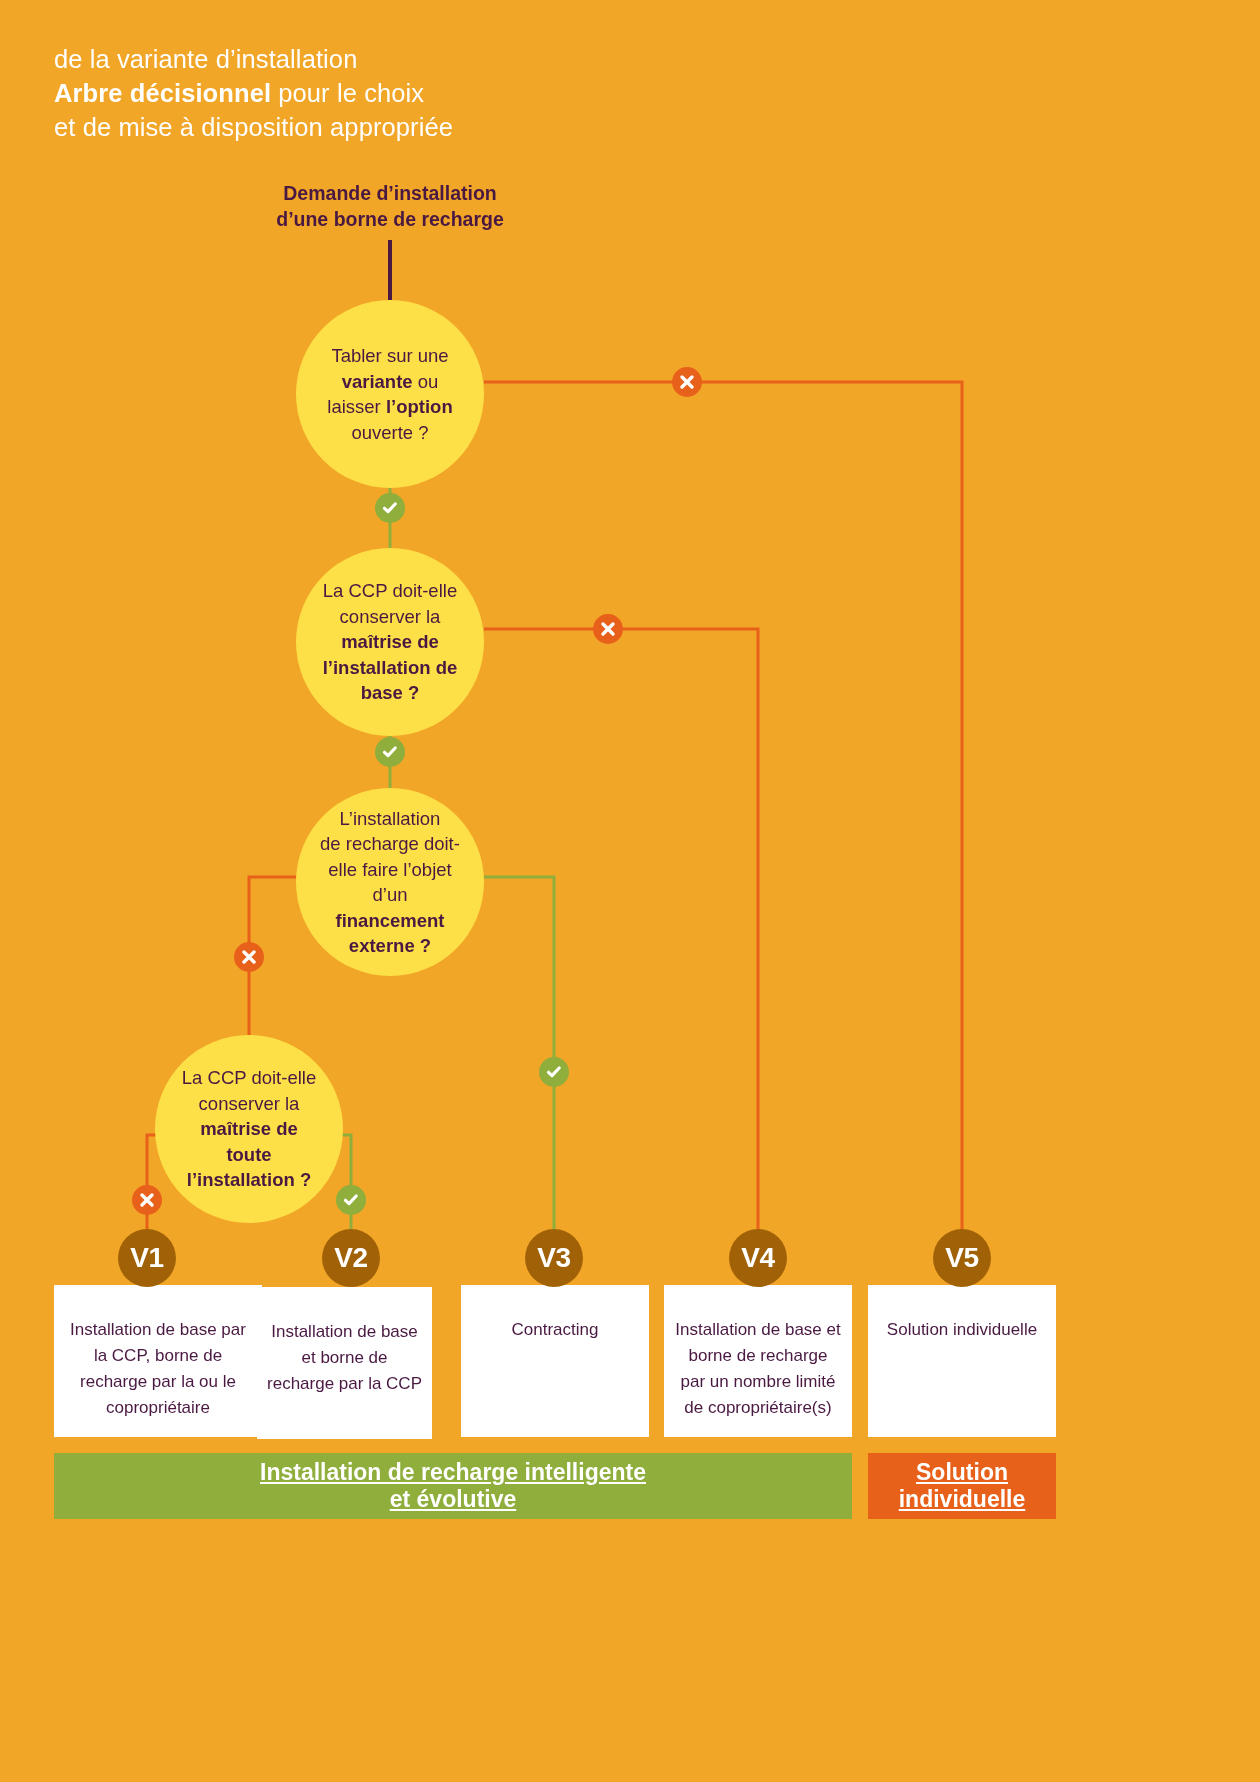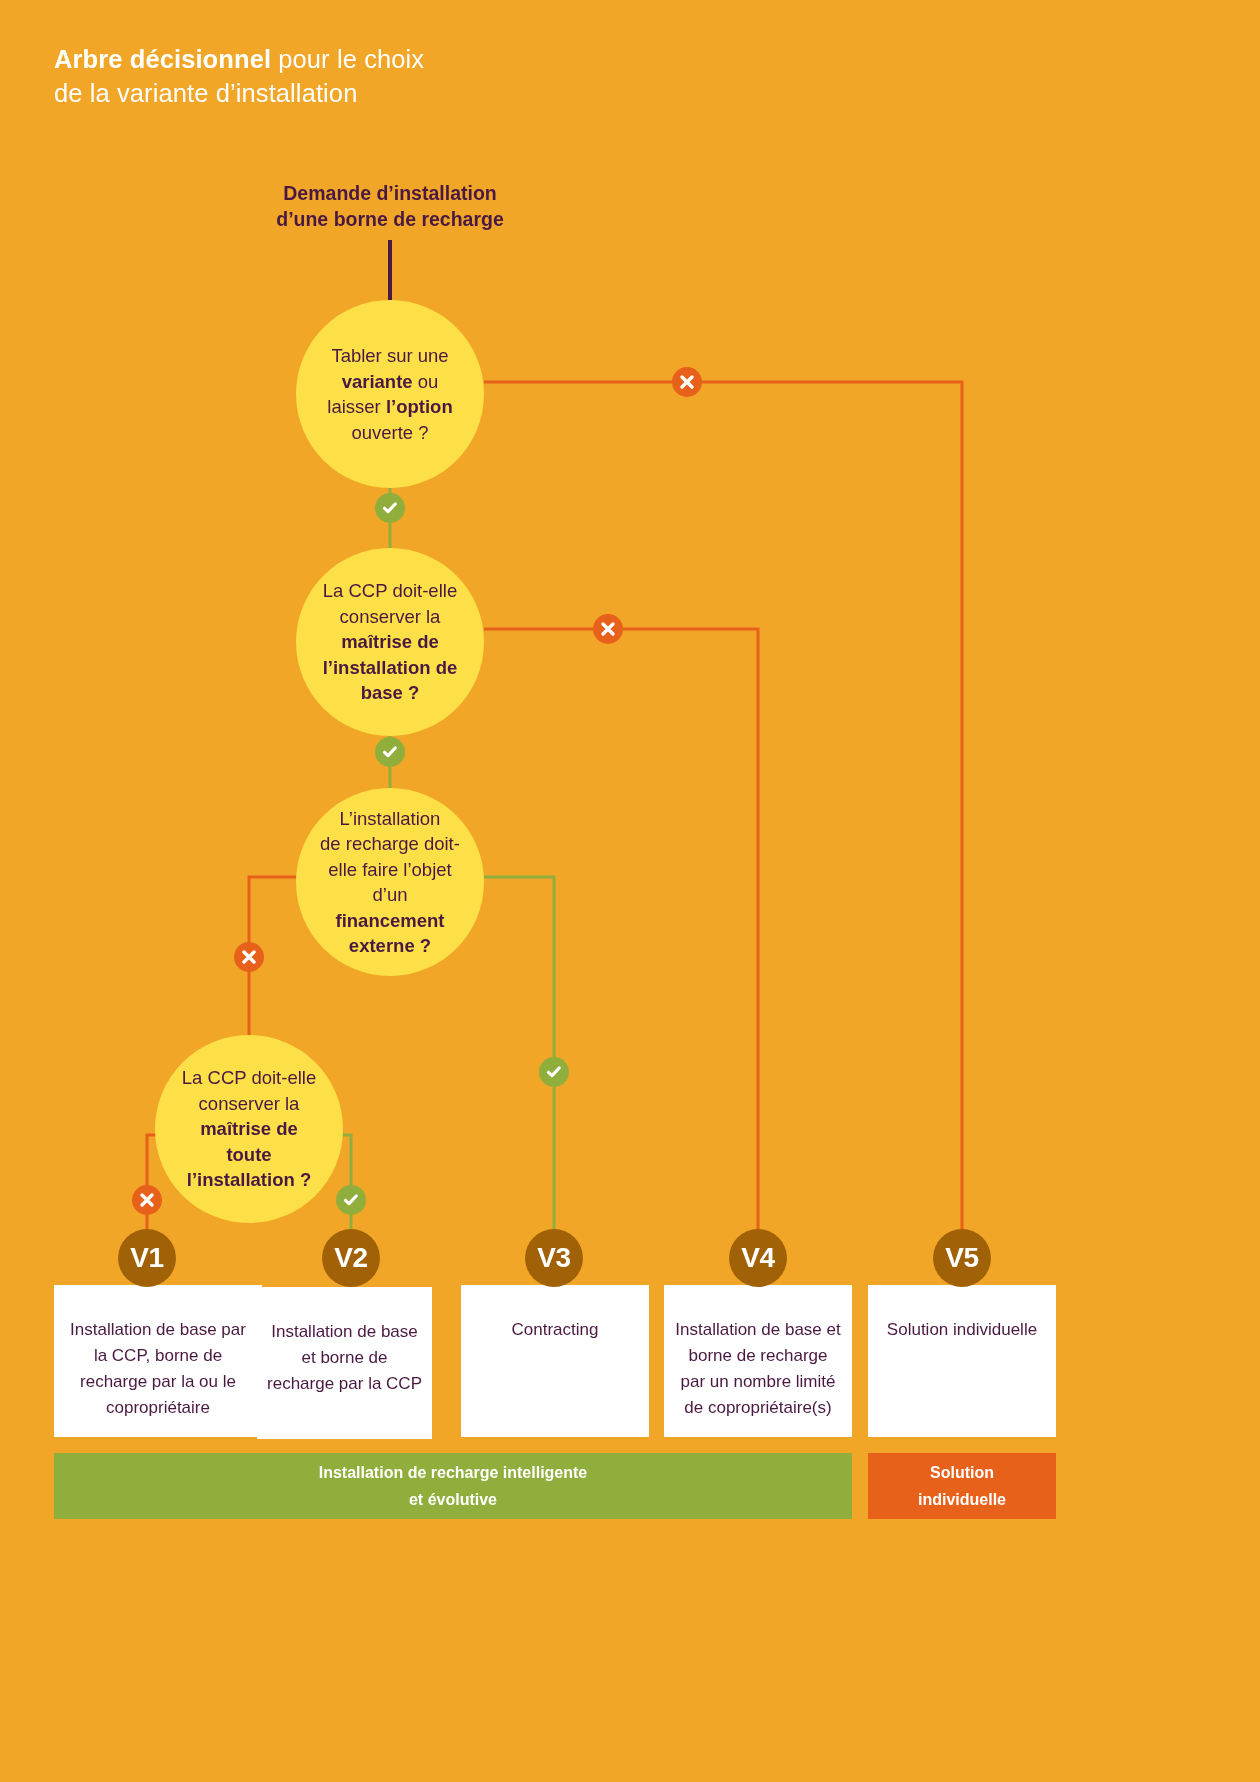--- a/index.html
+++ b/index.html
@@ -118,35 +118,37 @@
 
   
   .banner {
     position: absolute;
     display: flex;
     align-items: center;
     justify-content: center;
     text-align: center;
     color: #FFFFFF;
     font-weight: bold;
-    font-size: 16px;
+    font-size: 23px;
     line-height: 27px;
     box-sizing: border-box;
+    text-decoration: underline;
   }
   .banner.green  { background: #8FAE3C; }
   .banner.orange { background: #E8611B; }
 </style>
 </head>
 <body>
 
 <div id="header">
+  <div>de la variante d’installation</div>
   <div>
     <span class="hl-strong">Arbre décisionnel</span><span> pour le choix</span>
   </div>
-  <div>de la variante d’installation</div>
+  <div>et de mise à disposition appropriée</div>
 </div>
 
 <svg id="wires" viewBox="0 0 1260 1782" xmlns="http://www.w3.org/2000/svg">
 
   <line x1="390" y1="240" x2="390" y2="300" stroke="#4A1942" stroke-width="4"></line>
 
   <polyline points="484,382 962,382 962,1258" fill="none" stroke="#E8611B" stroke-width="3"></polyline>
 
   <line x1="390" y1="465" x2="390" y2="548" stroke="#8FAE3C" stroke-width="3"></line>
 

